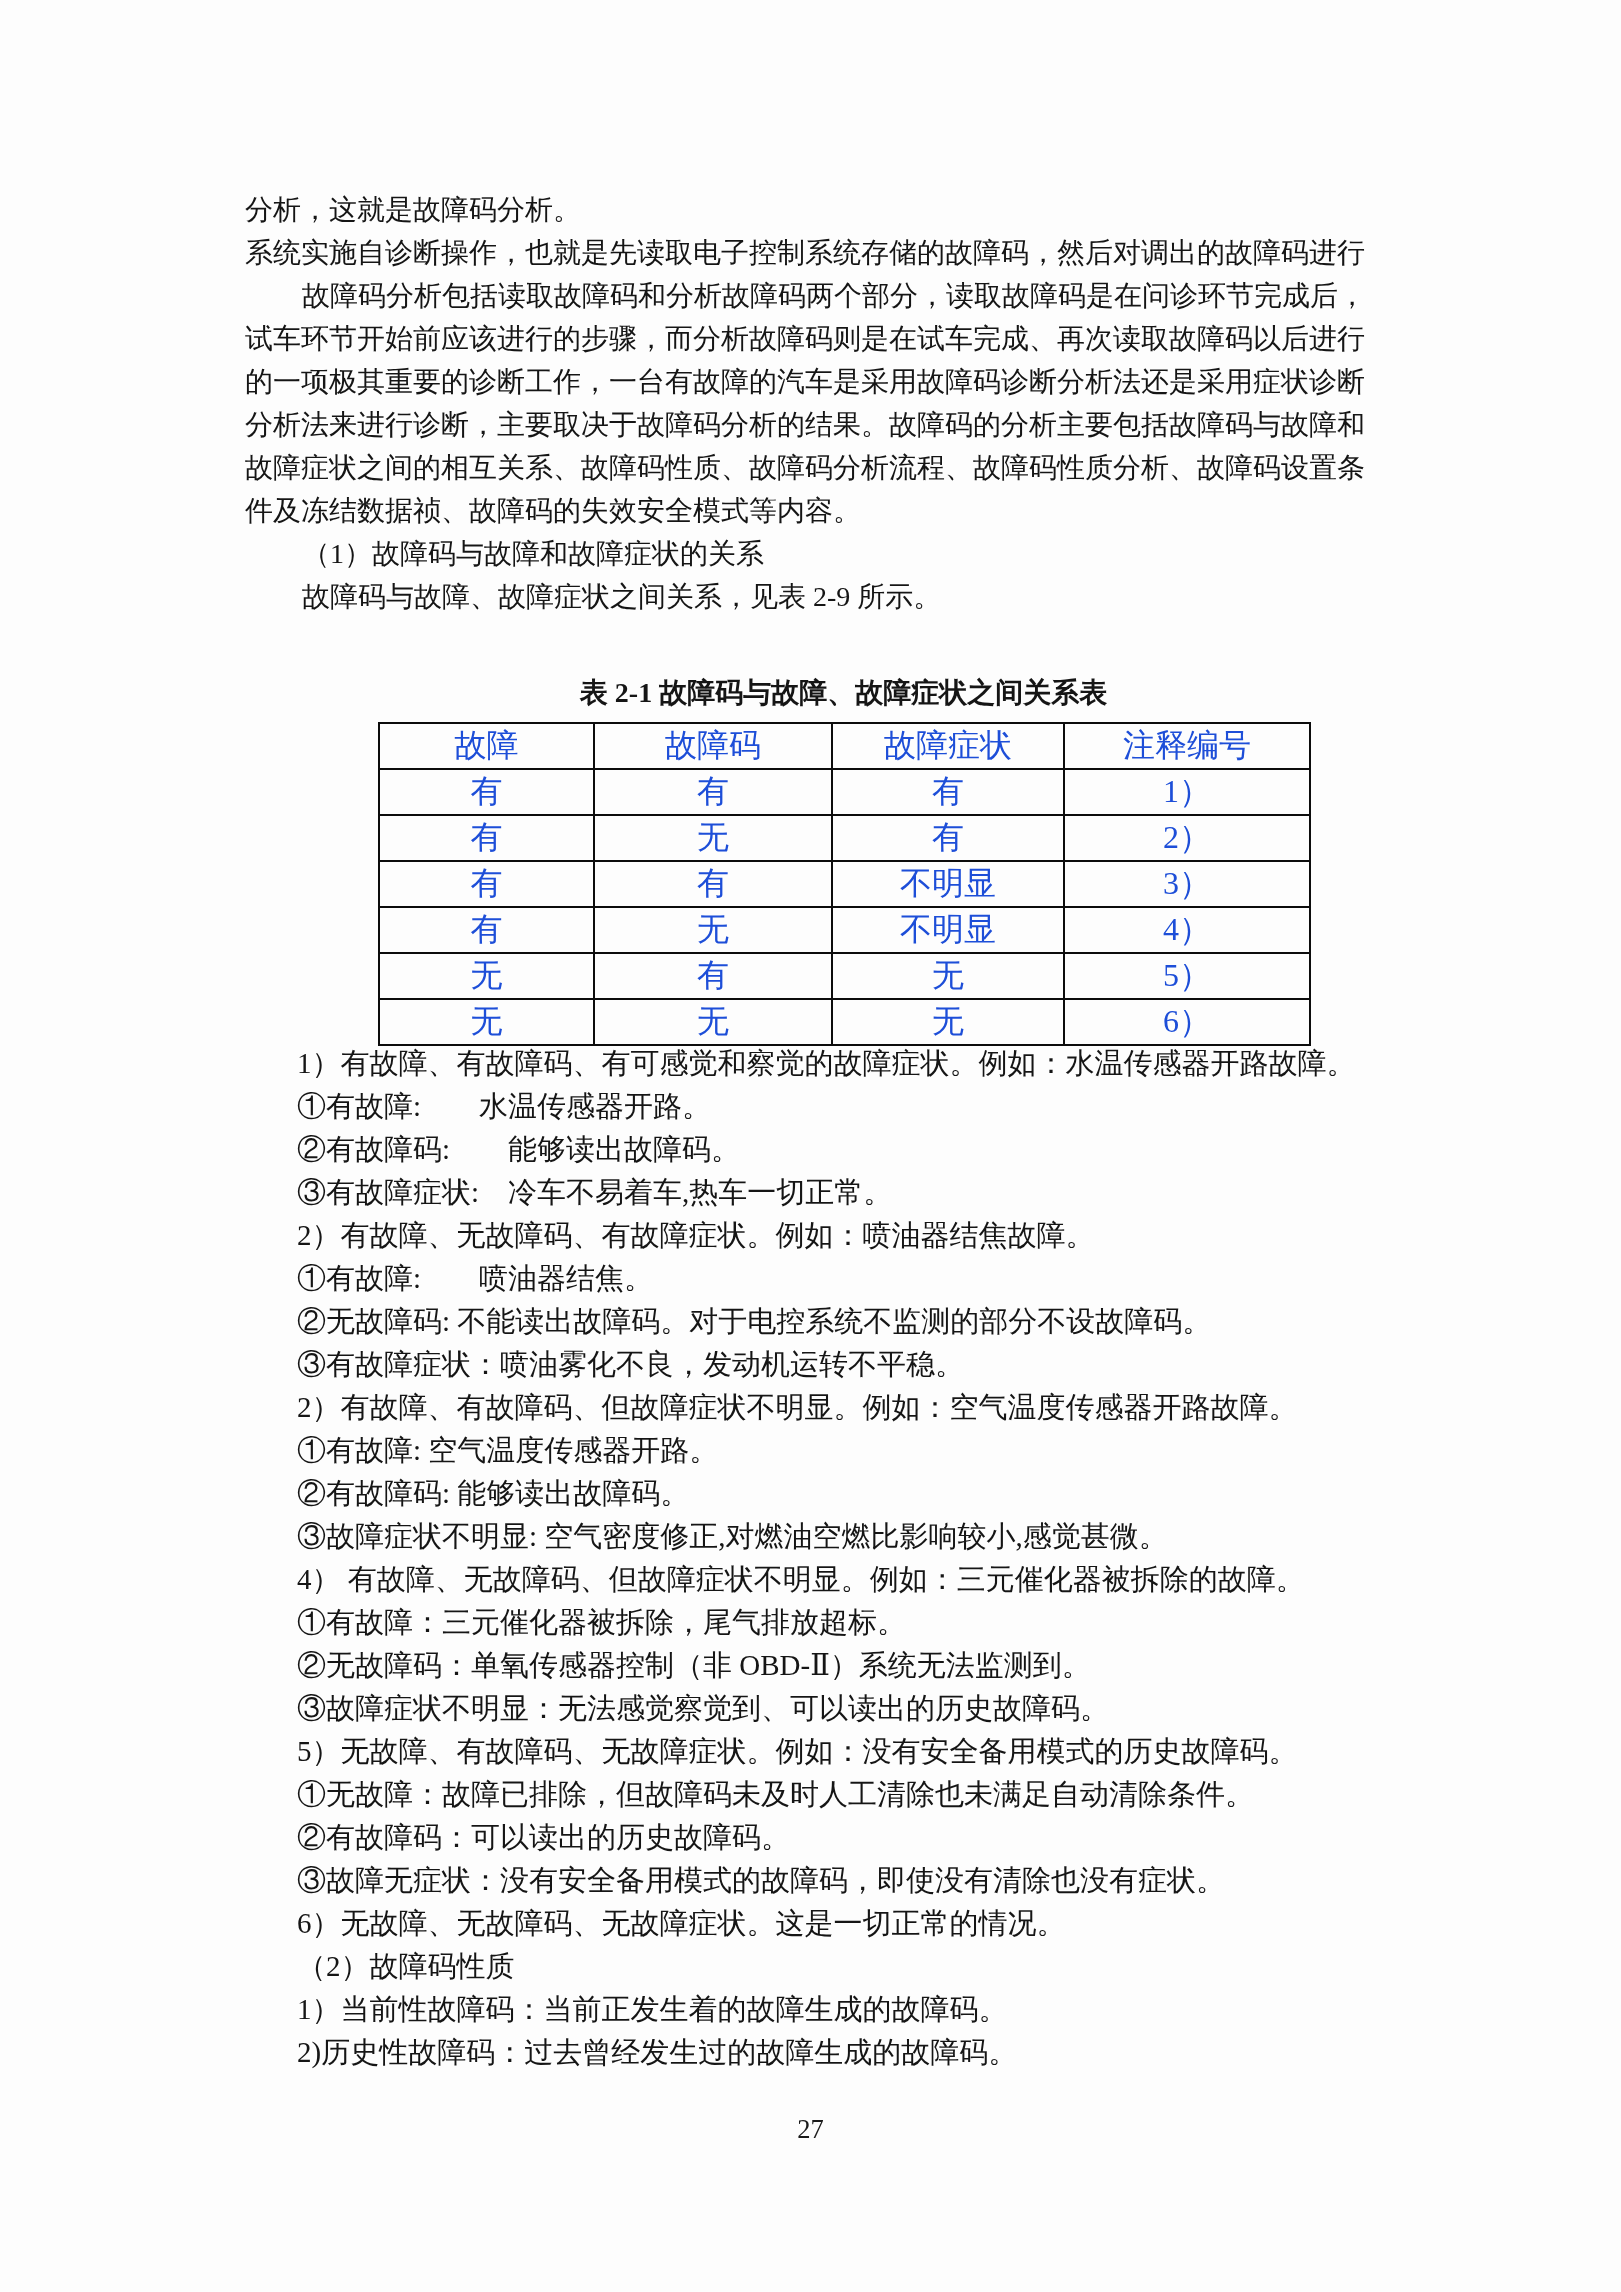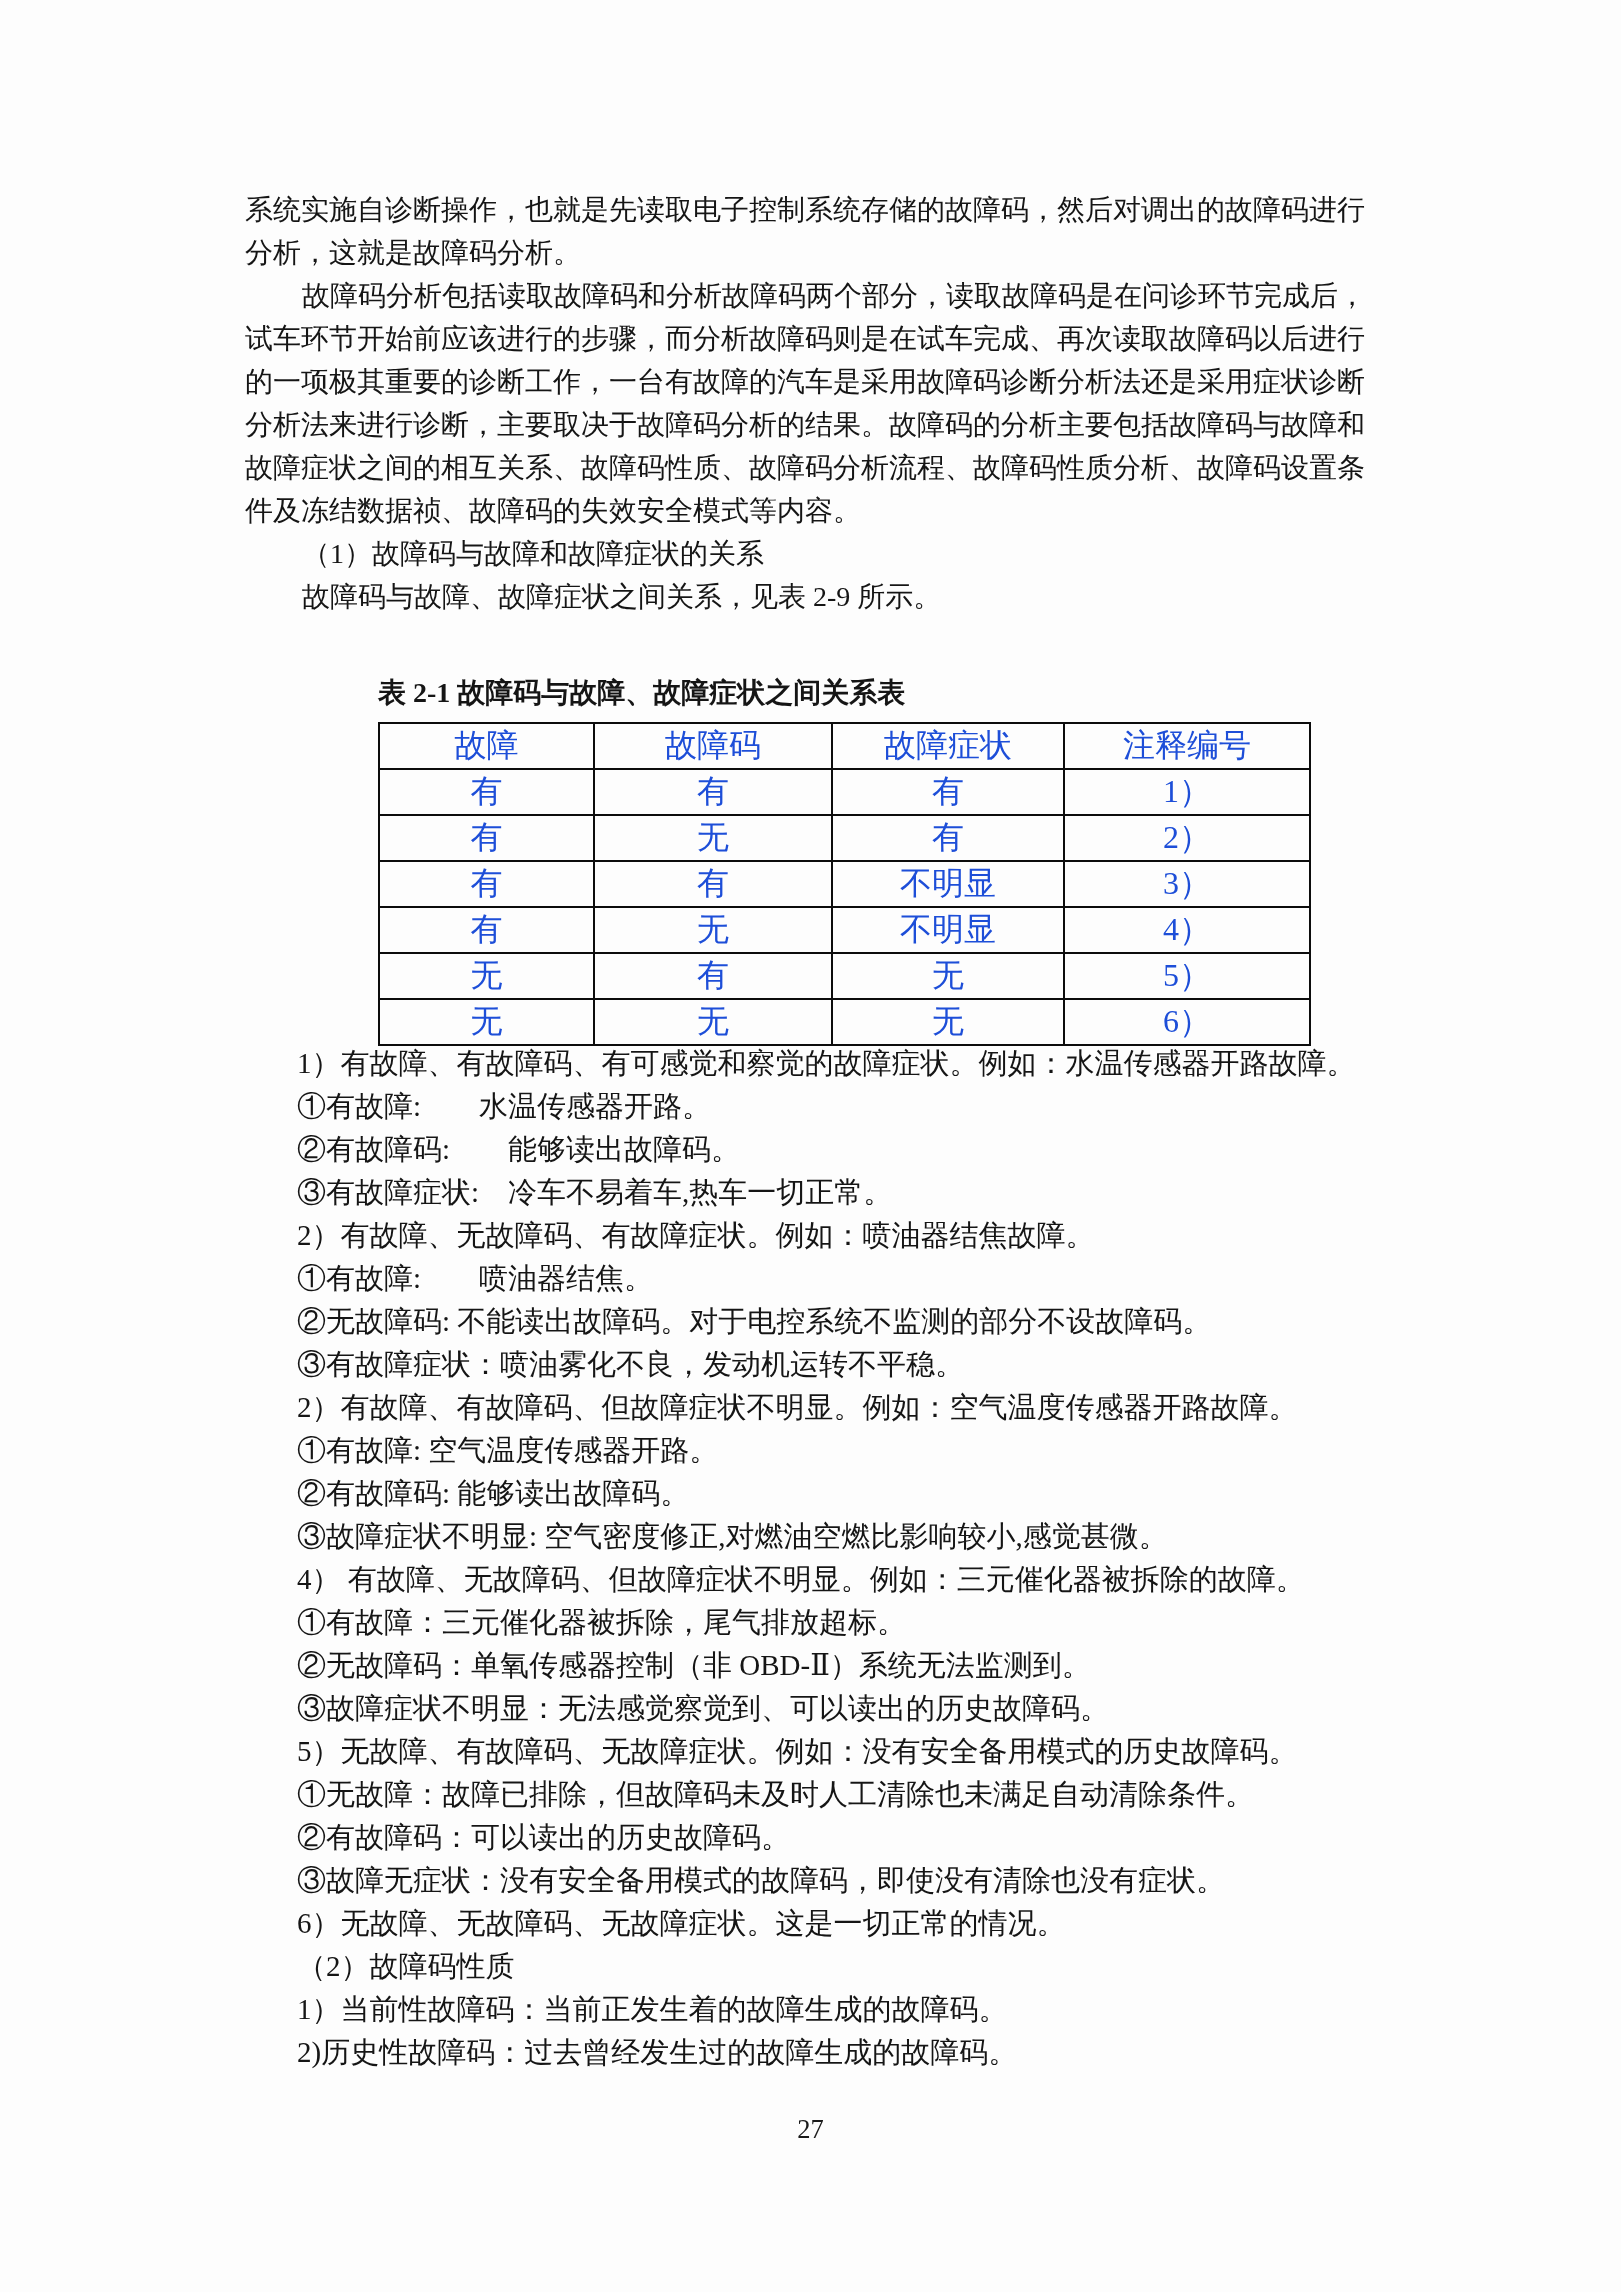--- a/index.html
+++ b/index.html
@@ -30,21 +30,21 @@
     height: 43px;
   }
   .intro .line.indented {
     padding-left: 57px;
   }
   .table-title {
     position: absolute;
     left: 378px;
     top: 674px;
     width: 931px;
-    text-align: left;
+    text-align: center;
     font-size: 28px;
     font-weight: bold;
     white-space: nowrap;
   }
   table.relation {
     position: absolute;
     left: 378px;
     top: 722px;
     width: 931px;
     border-collapse: collapse;
@@ -88,22 +88,22 @@
     color: #1a1a1a;
     margin-top: 16px;
   }
 </style>
 </head>
 <body>
 
 <div class="page">
 
   <div class="intro">
+      <div class="line">分析，这就是故障码分析。</div>
       <div class="line">系统实施自诊断操作，也就是先读取电子控制系统存储的故障码，然后对调出的故障码进行</div>
-      <div class="line">分析，这就是故障码分析。</div>
       <div class="line indented">故障码分析包括读取故障码和分析故障码两个部分，读取故障码是在问诊环节完成后，</div>
       <div class="line">试车环节开始前应该进行的步骤，而分析故障码则是在试车完成、再次读取故障码以后进行</div>
       <div class="line">的一项极其重要的诊断工作，一台有故障的汽车是采用故障码诊断分析法还是采用症状诊断</div>
       <div class="line">分析法来进行诊断，主要取决于故障码分析的结果。故障码的分析主要包括故障码与故障和</div>
       <div class="line">故障症状之间的相互关系、故障码性质、故障码分析流程、故障码性质分析、故障码设置条</div>
       <div class="line">件及冻结数据祯、故障码的失效安全模式等内容。</div>
       <div class="line indented">（1）故障码与故障和故障症状的关系</div>
       <div class="line indented">故障码与故障、故障症状之间关系，见表 2-9 所示。</div>
     </div>
 

